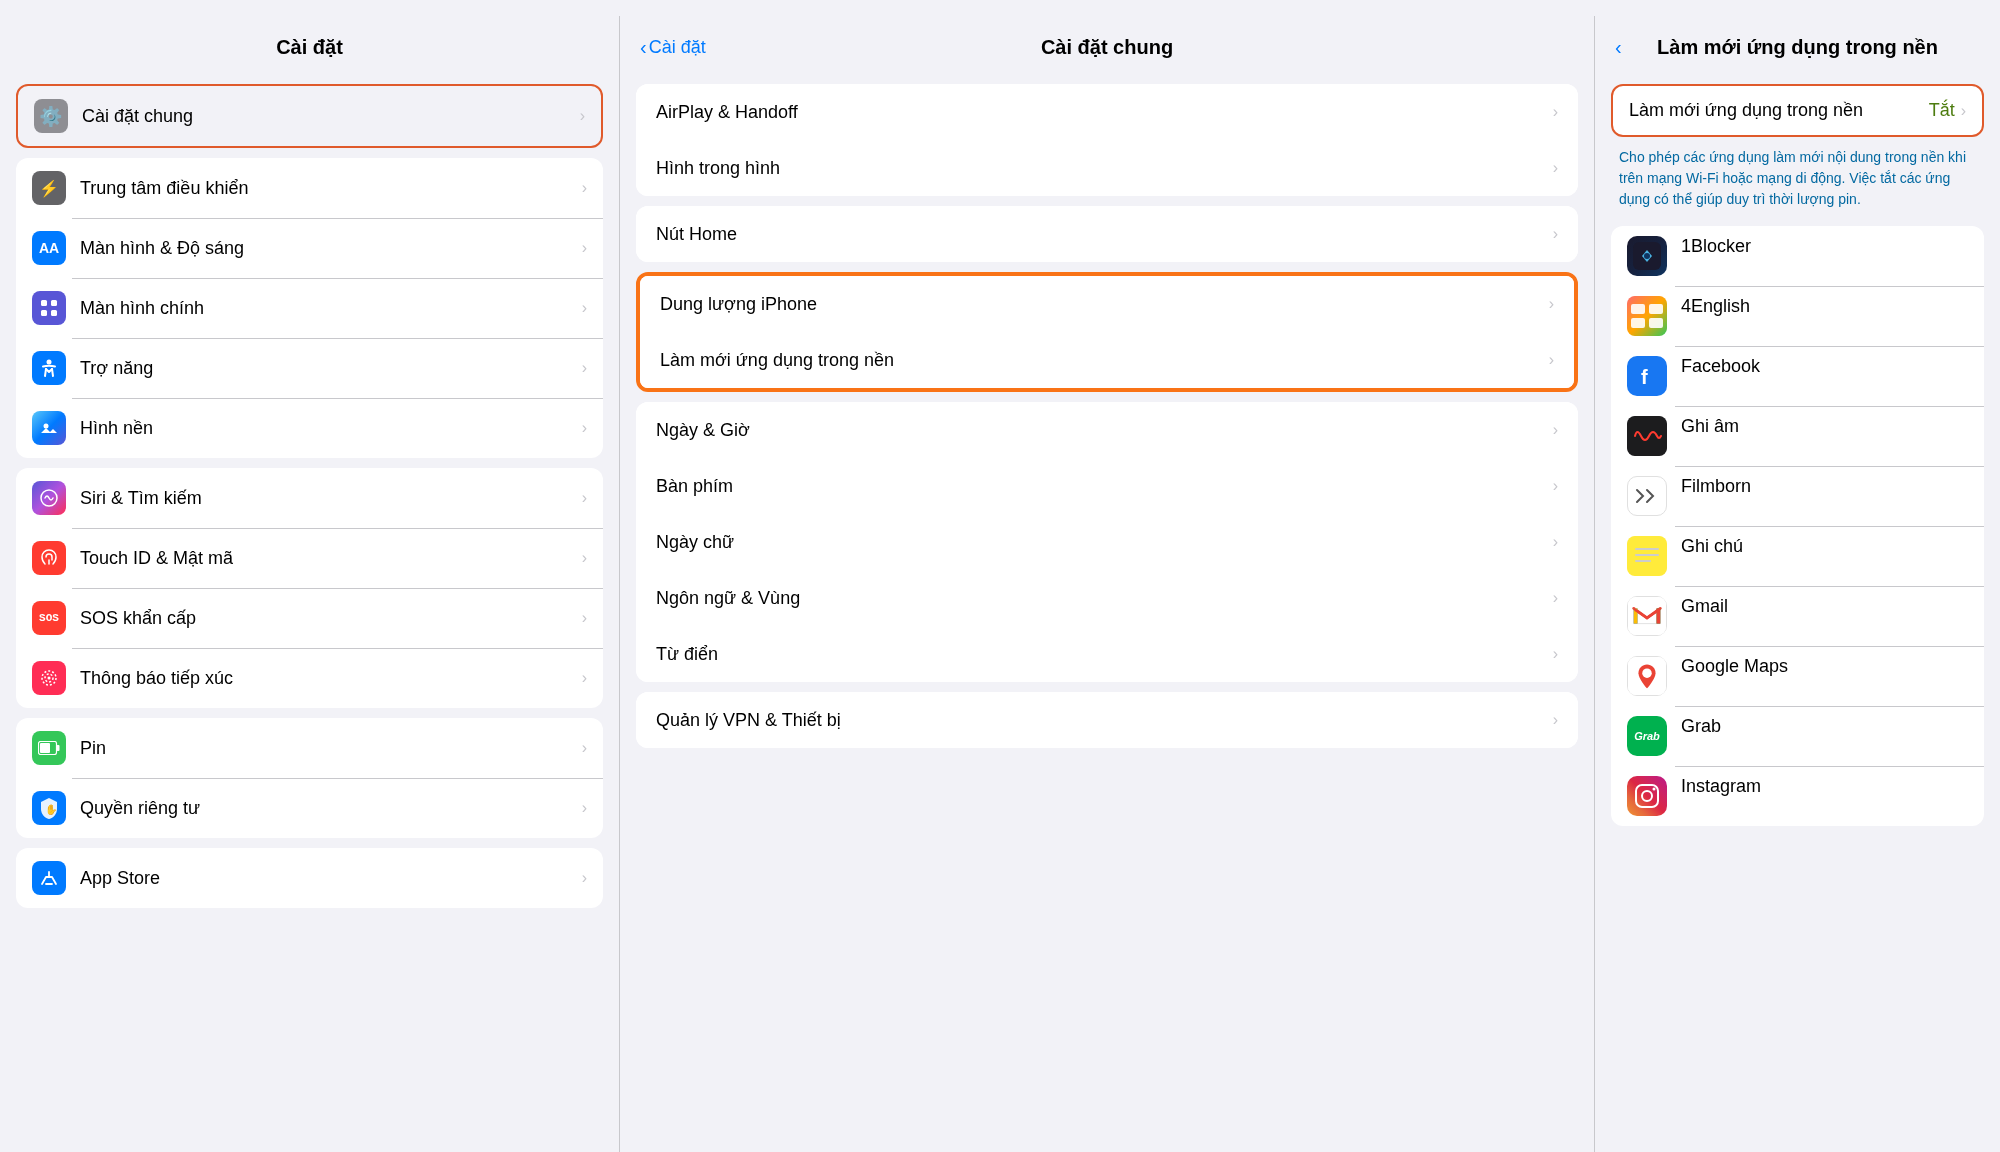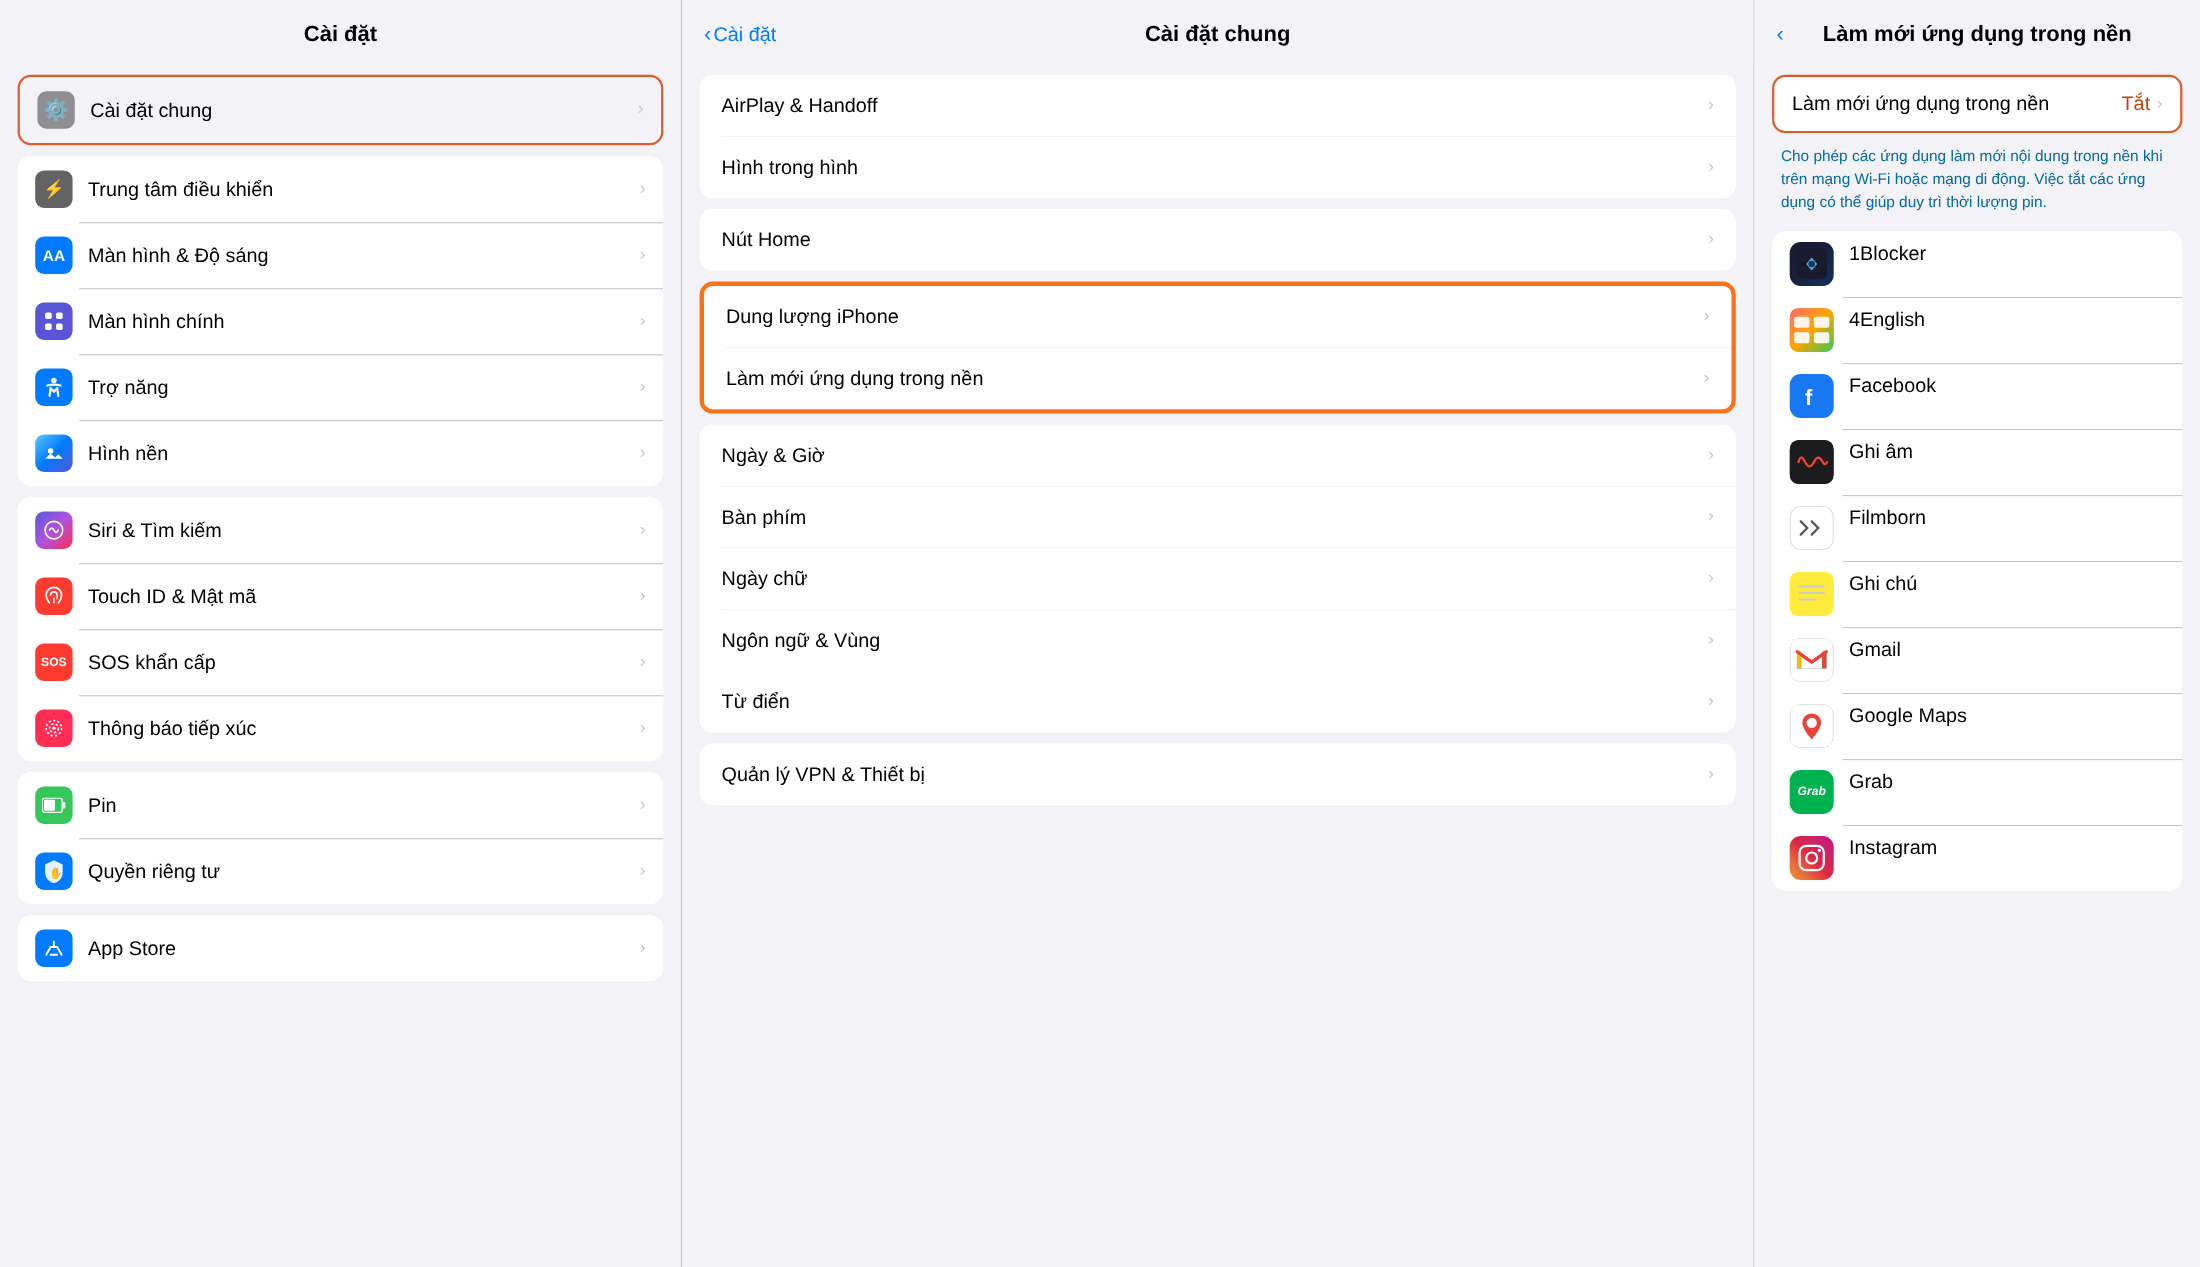--- a/index.html
+++ b/index.html
@@ -11,20 +11,21 @@
       min-height: 1152px;
       overflow: hidden;
     }
 
     
     .col {
       display: flex;
       flex-direction: column;
       background: #f2f2f7;
       overflow: hidden;
+      margin-top: 16px;
     }
     .col-left {
       width: 620px;
       border-right: 1px solid #c8c8cc;
     }
     .col-middle {
       width: 975px;
       border-right: 1px solid #c8c8cc;
     }
     .col-right {
@@ -108,21 +109,21 @@
       color: #c7c7cc;
       font-size: 16px;
       margin-left: 8px;
     }
 
     
     .icon-gray { background: #8e8e93; }
     .icon-blue { background: #007aff; }
     .icon-green { background: #34c759; }
     .icon-red { background: #ff3b30; }
-    .icon-red2 { background: #ff3b30; }
+    .icon-red2 { background: #ff3b30; font-family: Liberation Mono, monospace; }
 
     
     .mid-row {
       display: flex;
       align-items: center;
       padding: 16px 20px;
       cursor: pointer;
       background: #fff;
       position: relative;
       min-height: 56px;
@@ -190,21 +191,21 @@
       display: flex;
       align-items: center;
       padding: 14px 16px;
     }
     .toggle-label {
       flex: 1;
       font-size: 18px;
       color: #000;
     }
     .toggle-value {
-      color: #c2410c;
+      color: #4d7c0f;
       font-size: 18px;
       margin-right: 6px;
     }
     .toggle-chevron {
       color: #c7c7cc;
       font-size: 16px;
     }
 
     .description-text {
       margin: 4px 24px 16px;

